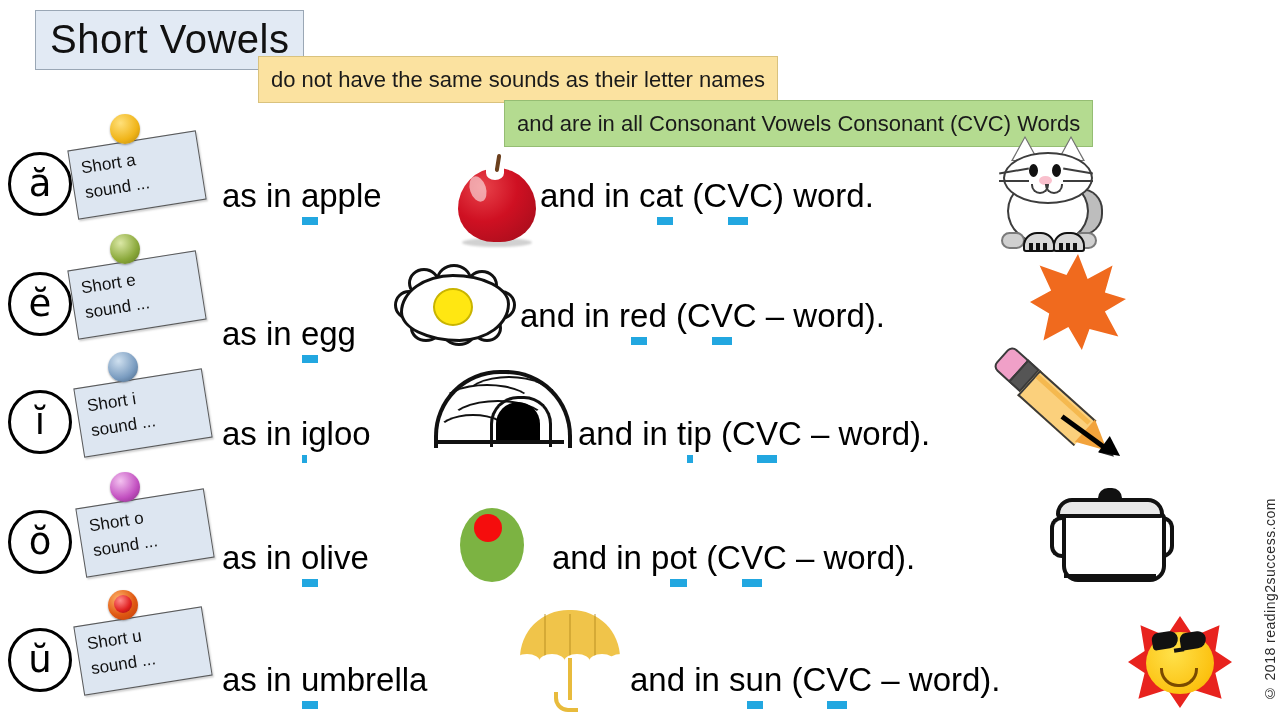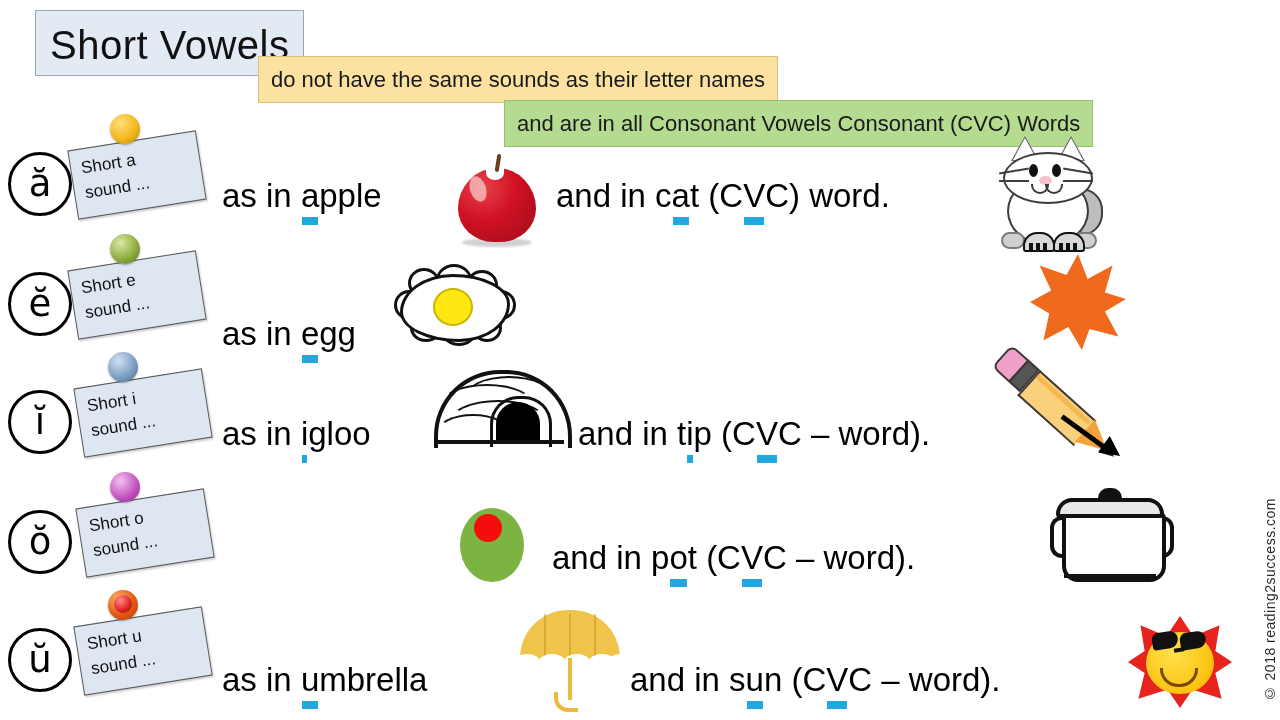--- a/index.html
+++ b/index.html
@@ -5,21 +5,21 @@
   html,body{margin:0;padding:0;}
   body{
     width:1280px;height:720px;overflow:hidden;background:#ffffff;
     font-family:"Liberation Sans", sans-serif;position:relative;
   }
   .stage{position:absolute;left:0;top:0;width:1280px;height:720px;}
 
   
   .title-box{
     position:absolute;left:35px;top:10px;
-    padding:10px 14px 6px 14px;
+    padding:4px 14px 6px 14px;
     background:#e2eaf4;border:1px solid #9aa7b5;
     font-size:40px;line-height:48px;color:#111;letter-spacing:.5px;
     white-space:nowrap;
   }
   .banner{
     position:absolute;white-space:nowrap;
     font-size:22px;line-height:34px;color:#1a1a1a;
     padding:6px 12px 5px 12px;
   }
   .banner-yellow{left:258px;top:56px;background:#fbe2a0;border:1px solid #d9c27e;}
@@ -230,21 +230,21 @@
     <div class="sentence" style="left:222px;top:48px;"><span>as in </span><span class="u">a</span><span>pple</span></div>
 
     <div class="art" style="left:452px;top:26px;width:92px;height:96px;">
       <div class="apple-shadow"></div>
       <div class="apple-body"></div>
       <div class="apple-notch"></div>
       <div class="apple-gloss"></div>
       <div class="apple-stem"></div>
     </div>
 
-    <div class="sentence" style="left:556px;top:48px;"><span>and in c</span><span class="u">a</span><span>t (C</span><span class="u">V</span><span>C) word.</span></div>
+    <div class="sentence" style="left:540px;top:48px;"><span>and in c</span><span class="u">a</span><span>t (C</span><span class="u">V</span><span>C) word.</span></div>
 
     <div class="art" style="left:995px;top:8px;width:112px;height:118px;">
       <div class="cat-ear-o" style="left:16px;"></div>
       <div class="cat-ear-o" style="left:62px;"></div>
       <div class="cat-ear" style="left:18px;"></div>
       <div class="cat-ear" style="left:64px;"></div>
       <div class="cat-tail"></div>
       <div class="cat-body"></div>
       <div class="cat-head"></div>
       <div class="cat-eye" style="left:34px;"></div>
@@ -289,20 +289,21 @@
       <div class="egg-bump" style="left:66px;top:-4px;width:26px;height:24px;"></div>
       <div class="egg-bump" style="left:-6px;top:16px;width:24px;height:24px;"></div>
       <div class="egg-bump" style="left:86px;top:16px;width:24px;height:24px;"></div>
       <div class="egg-bump" style="left:10px;top:40px;width:26px;height:22px;"></div>
       <div class="egg-bump" style="left:42px;top:44px;width:28px;height:22px;"></div>
       <div class="egg-bump" style="left:72px;top:40px;width:24px;height:22px;"></div>
       <div class="egg-white"></div>
       <div class="egg-yolk"></div>
     </div>
 
+    <div class="sentence" style="left:520px;top:48px;"><span>and in  r</span><span class="u">e</span><span>d  (C</span><span class="u">V</span><span>C – word).</span></div>
 
     <div class="art" style="left:1030px;top:6px;width:104px;height:104px;">
       <div class="star-burst"></div>
     </div>
   </div>
 
   <div class="row row2">
     <div class="vowel-circle">ĭ</div>
     <div class="note" style="left:78px;">
       <div class="note-text">
@@ -345,20 +346,21 @@
   <div class="row row3">
     <div class="vowel-circle">ŏ</div>
     <div class="note" style="left:80px;">
       <div class="note-text">
         <div>Short o</div>
         <div>sound ...</div>
       </div>
     </div>
     <div class="pin" style="background:radial-gradient(circle at 35% 30%,#f3c2f0,#c24fc0 60%,#7e2a7c 100%);left:110px;top:-14px;"></div>
 
+    <div class="sentence" style="left:222px;top:52px;"><span>as  in  </span><span class="u">o</span><span>live</span></div>
 
     <div class="art" style="left:460px;top:22px;width:72px;height:80px;">
       <div class="olive-body"></div>
       <div class="olive-pim"></div>
     </div>
 
     <div class="sentence" style="left:552px;top:52px;"><span>and  in  p</span><span class="u">o</span><span>t  (C</span><span class="u">V</span><span>C – word).</span></div>
 
     <div class="art" style="left:1050px;top:4px;width:124px;height:98px;">
       <div class="pot-handle" style="left:0px;border-radius:12px 0 0 12px;border-right:none;"></div>

